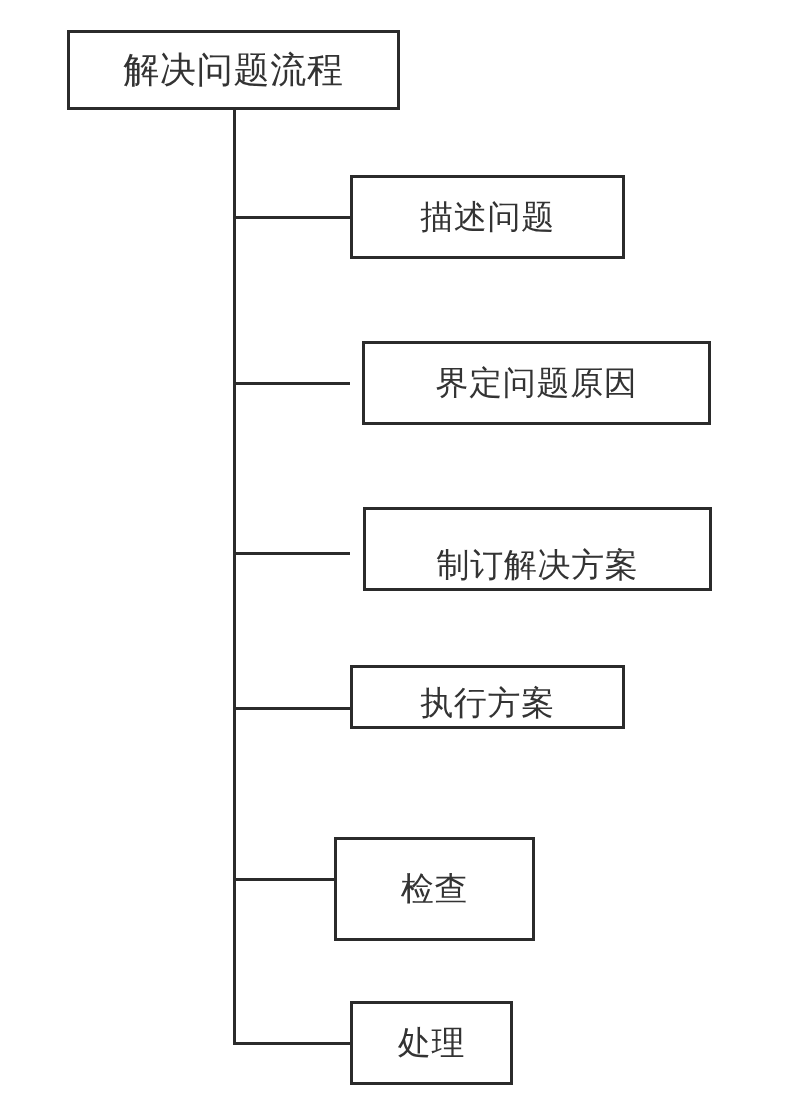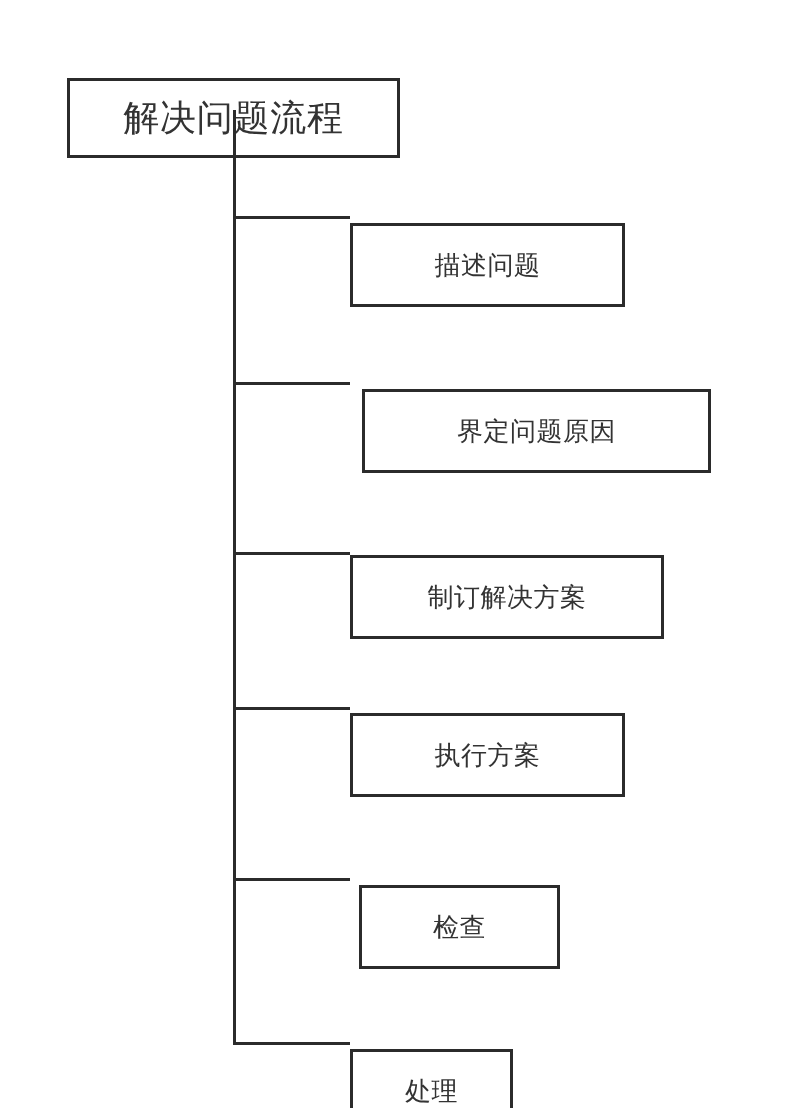--- a/index.html
+++ b/index.html
@@ -16,32 +16,31 @@
     font-family: "Liberation Sans", "DejaVu Sans", sans-serif;
   }
   .node {
     position: absolute;
     box-sizing: border-box;
     border: 3px solid #2b2b2b;
     background: #ffffff;
     display: flex;
     align-items: center;
     justify-content: center;
-    margin-top: 48px;
   }
   .node-label {
     color: #333333;
     white-space: nowrap;
     letter-spacing: 0.02em;
   }
   .root-node .node-label {
     font-size: 36px;
   }
   .child-node .node-label {
-    font-size: 26px;
+    font-size: 33px;
   }
   .connector {
     position: absolute;
     background: #2b2b2b;
   }
   .connector-v {
     width: 3px;
   }
   .connector-h {
     height: 3px;
@@ -62,31 +61,31 @@
   <div class="node child-node" style="left:350px; top:175px; width:275px; height:84px;">
     <span class="node-label">描述问题</span>
   </div>
 
   <div class="connector connector-h" style="left:233px; top:382px; width:117px;"></div>
   <div class="node child-node" style="left:362px; top:341px; width:349px; height:84px;">
     <span class="node-label">界定问题原因</span>
   </div>
 
   <div class="connector connector-h" style="left:233px; top:552px; width:117px;"></div>
-  <div class="node child-node" style="left:350px; top:507px; width:314px; height:84px;">
+  <div class="node child-node" style="left:363px; top:507px; width:349px; height:84px;align-items:flex-end;">
     <span class="node-label">制订解决方案</span>
   </div>
 
   <div class="connector connector-h" style="left:233px; top:707px; width:117px;"></div>
-  <div class="node child-node" style="left:350px; top:665px; width:275px; height:84px;">
+  <div class="node child-node" style="left:350px; top:665px; width:275px; height:64px;align-items:flex-end;">
     <span class="node-label">执行方案</span>
   </div>
 
   <div class="connector connector-h" style="left:233px; top:878px; width:117px;"></div>
-  <div class="node child-node" style="left:359px; top:837px; width:201px; height:84px;">
+  <div class="node child-node" style="left:334px; top:837px; width:201px; height:104px;">
     <span class="node-label">检查</span>
   </div>
 
   <div class="connector connector-h" style="left:233px; top:1042px; width:117px;"></div>
   <div class="node child-node" style="left:350px; top:1001px; width:163px; height:84px;">
     <span class="node-label">处理</span>
   </div>
 
 </div>
 

